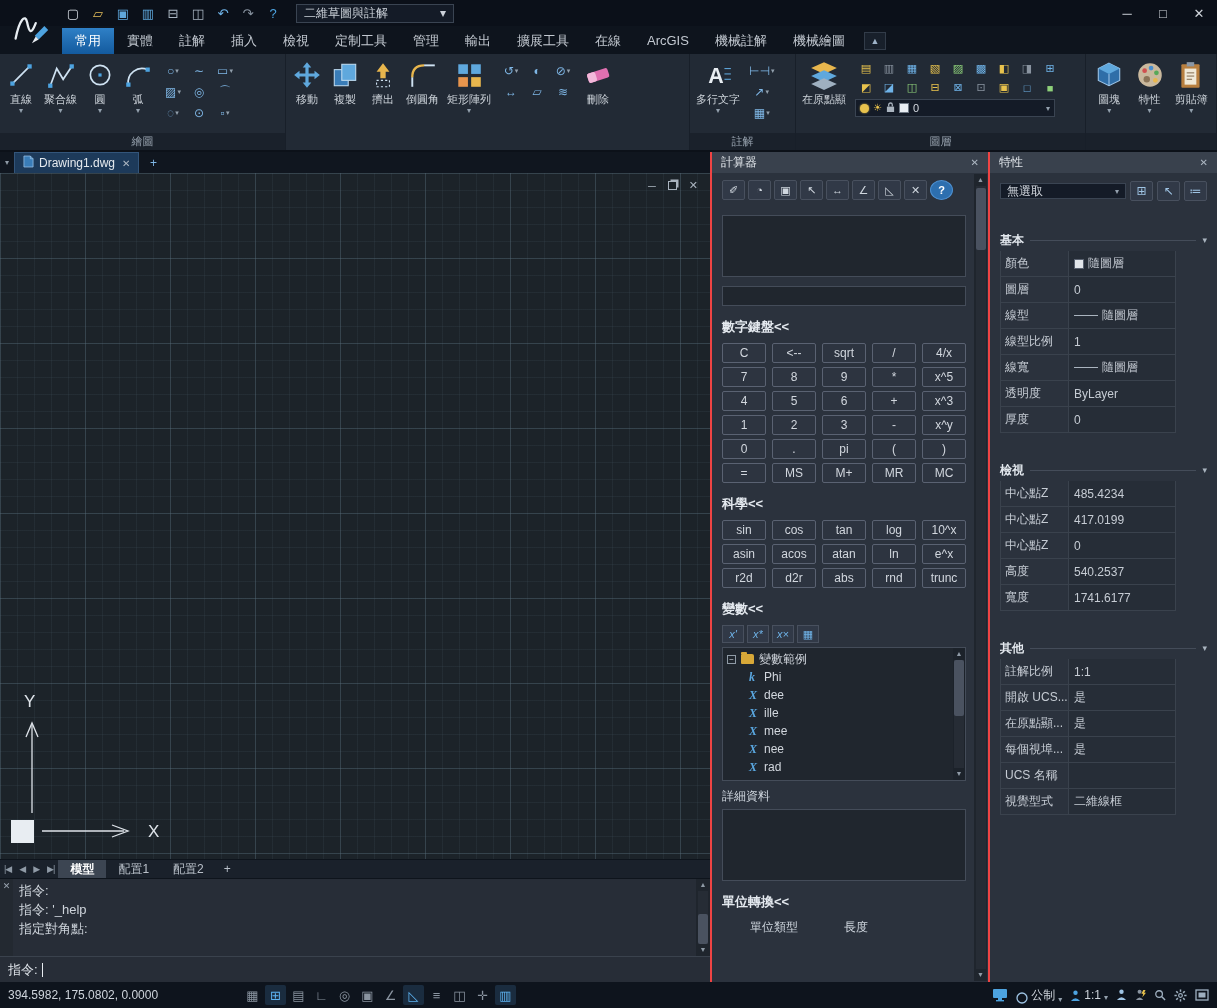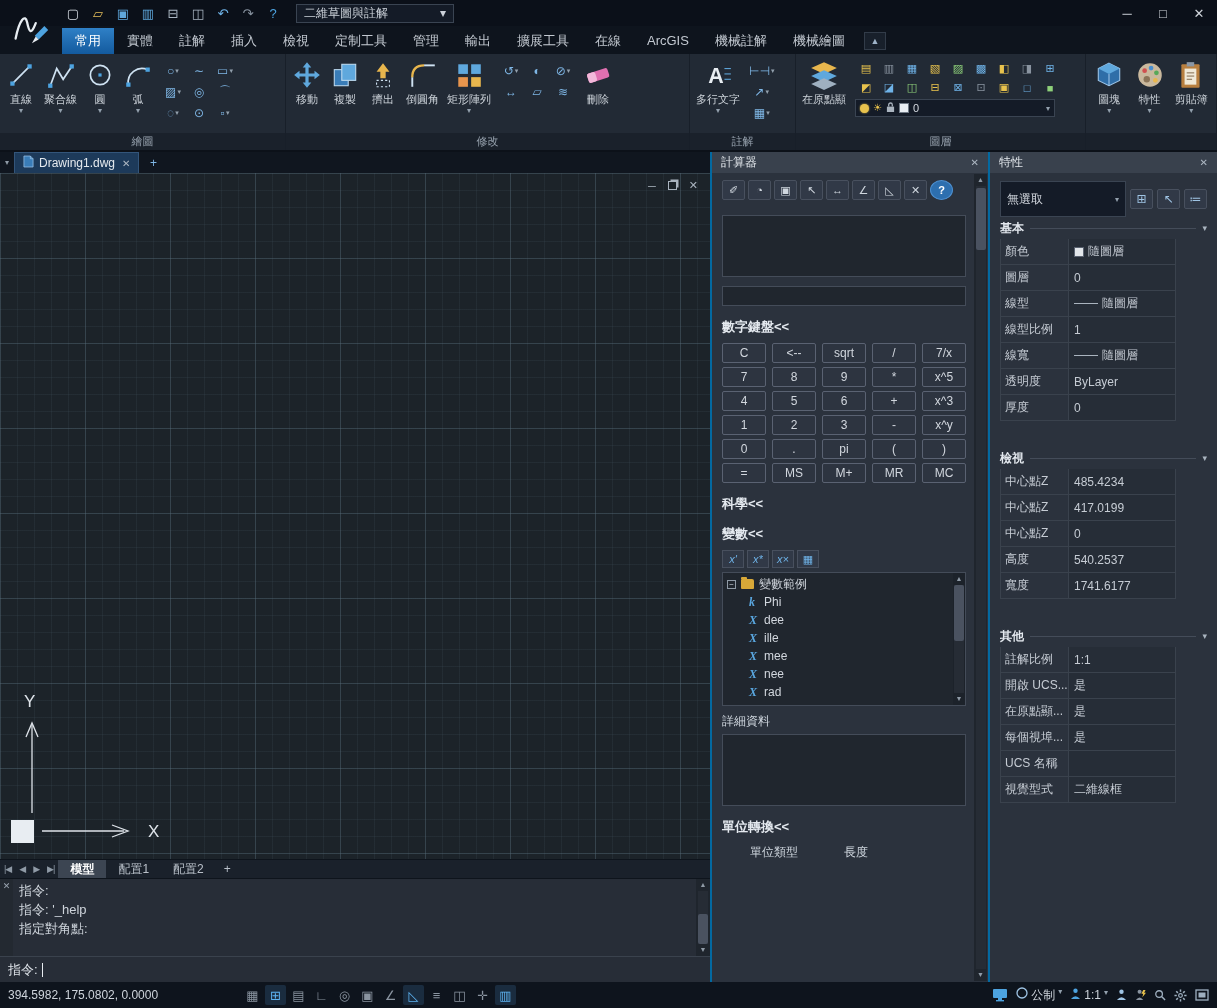--- a/index.html
+++ b/index.html
@@ -76,21 +76,21 @@
   .cmd-close { color:#9aa4b0; font-size:9px; }
   .cmd-lines { flex:1; padding:2px 6px; font-size:13px; line-height:19px; color:#ced4db; overflow:hidden; }
   .vscroll { width:14px; background:#1f252d; display:flex; flex-direction:column; align-items:center; justify-content:space-between; padding:1px 0; }
   .vs-arrow { font-size:7px; color:#8f9aa6; line-height:10px; }
   .vs-track { flex:1; width:10px; margin:1px 0; background:#262c35; position:relative; }
   .vs-thumb { position:absolute; left:0; width:10px; background:#4a5260; border-radius:2px; }
   .cmd-input { height:26px; background:#272d37; border-top:1px solid #3a424d; display:flex; align-items:center; padding:0 8px; font-size:13px; color:#dbe0e6; }
   .cursor { display:inline-block; width:1px; height:14px; background:#e8edf2; margin-left:4px; }
 
   
-  .palette { background:#2b323d; display:flex; flex-direction:column; border-left:2px solid #0369a1; }
+  .palette { background:#2b323d; display:flex; flex-direction:column; border-left:2px solid #ef4444; }
   .calc { width:278px; position:relative; }
   .props { width:229px; }
   .pal-title { height:21px; flex:0 0 21px; background:#39414d; display:flex; align-items:center; padding:0 9px; font-size:12px; color:#e0e5ea; justify-content:space-between; }
   .pal-close { font-size:10px; color:#aeb8c3; }
   .pal-body { flex:1; overflow:hidden; padding:5px 10px 0 10px; }
   .calc .pal-body { padding-right:22px; }
 
   .calc-toolbar { display:flex; gap:3px; margin-top:2px; }
   .ct-btn { width:23px; height:20px; background:#313947; border:1px solid #48505e; border-radius:2px; display:flex; align-items:center; justify-content:center; font-size:11px; color:#cfd6de; }
   .ct-btn.help { color:#fff; background:#2d6faf; border-color:#4d8fcf; border-radius:50%; font-weight:bold; }
@@ -109,43 +109,43 @@
   .folder-ic { width:13px; height:10px; background:#d8a838; border-radius:1px 2px 1px 1px; position:relative; }
   .folder-ic::before { content:""; position:absolute; top:-2px; left:0; width:6px; height:2px; background:#d8a838; border-radius:1px 1px 0 0; }
   .var-type { color:#5aa7e0; font-style:italic; font-weight:bold; font-size:12px; width:10px; font-family:"Liberation Serif","DejaVu Serif",serif; }
   .tree-scroll { width:12px; background:#1c222a; display:flex; flex-direction:column; align-items:center; justify-content:space-between; padding:1px 0; }
   .calc-sublabel { font-size:12px; color:#cfd6de; margin-top:7px; }
   .calc-details { height:72px; margin-top:4px; background:#20262e; border:1px solid #444c59; }
   .units-row { display:flex; margin-top:8px; font-size:12px; color:#cfd6de; gap:46px; padding-left:28px; }
   .pal-scroll { position:absolute; right:1px; top:22px; bottom:1px; width:13px; background:#1f252d; display:flex; flex-direction:column; align-items:center; justify-content:space-between; padding:1px 0; }
 
   .props-controls { display:flex; gap:4px; margin-top:3px; align-items:center; }
-  .sel-dd { flex:1; height:36px; background:#141b27; border:1px solid #3a4452; display:flex; align-items:center; justify-content:space-between; padding:0 6px; font-size:12px; color:#d2d7de; }
+  .sel-dd { flex:1; height:16px; background:#141b27; border:1px solid #3a4452; display:flex; align-items:center; justify-content:space-between; padding:0 6px; font-size:12px; color:#d2d7de; }
   .sel-dd .cdn { font-size:8px; color:#93a0ad; }
   .pc-btn { width:23px; height:20px; background:#313947; border:1px solid #48505e; border-radius:2px; display:flex; align-items:center; justify-content:center; font-size:12px; color:#9fc4e4; }
-  #prop-sections { }
+  #prop-sections { margin-top:28px; }
   .psec-header { height:22px; display:flex; align-items:center; font-size:12px; font-weight:bold; color:#e4e9ef; }
   .psec-line { flex:1; height:1px; background:#444c59; margin:0 6px; }
   .psec-arrow { font-size:9px; color:#aab4bf; }
   .psec-gap { height:26px; }
   .prow { display:flex; width:176px; border-left:1px solid #3a424d; border-right:1px solid #3a424d; border-bottom:1px solid #3a424d; }
   .prow:first-of-type { border-top:1px solid #3a424d; }
   .plabel { width:68px; background:#2b323d; border-right:1px solid #3a424d; font-size:12px; color:#c6ccd4; padding:4px 4px; height:25px; white-space:nowrap; overflow:hidden; }
   .pvalue { flex:1; background:#262d37; font-size:12px; color:#c6ccd4; padding:4px 5px; height:25px; display:flex; align-items:center; gap:4px; white-space:nowrap; overflow:hidden; }
   .swatch { width:10px; height:10px; background:#e2e6ea; border:1px solid #5a6270; flex:0 0 auto; }
   .linesample { width:24px; height:1px; background:#aab4bf; flex:0 0 auto; }
 
   
   .statusbar { height:26px; flex:0 0 26px; background:#0e141d; display:flex; align-items:center; font-size:12px; color:#c3c9d1; padding:0 8px; gap:4px; }
   .coords { width:230px; font-size:12px; color:#ced4db; }
   .toggles { display:flex; gap:2px; }
   .tg { width:21px; height:20px; display:flex; align-items:center; justify-content:center; font-size:13px; color:#8a94a0; border-radius:2px; }
   .tg.active { color:#5db2f0; background:#1a2c3f; }
   .sb-right { margin-left:auto; display:flex; align-items:center; gap:8px; }
-  .sb-item { display:flex; align-items:flex-start; gap:3px; }
+  .sb-item { display:flex; align-items:flex-end; gap:3px; }
   .sb-item .cdn { font-size:8px; color:#93a0ad; }
   .sb-label { font-size:12px; color:#ced4db; }
 
   svg text { font-family:"Liberation Sans","DejaVu Sans",sans-serif; }
 </style>
 </head>
 <body>
 
 <div class="app">
 
@@ -360,21 +360,20 @@
             <svg viewBox="0 0 28 28" width="30" height="30">
                 <g transform="rotate(-18 14 14)">
                   <rect x="4" y="10" width="20" height="9" rx="2" fill="#e070b0"></rect>
                   <rect x="4" y="10" width="8" height="9" rx="2" fill="#f3b8da"></rect>
                 </g>
               </svg>
           </span>
           <span class="blabel">刪除</span>
         </div>
       </div>
-      <div class="rstrip">修改</div>
     </div>
 
     <div class="rpanel" style="width:106px">
       <div class="rtools">
         <div class="btool">
           <span class="bicon">
             <svg viewBox="0 0 28 28" width="30" height="30">
                 <text x="5" y="21" font-size="20" font-weight="bold" fill="#e8edf2">A</text>
                 <line x1="20" y1="8" x2="26" y2="8" stroke="#5fa8dd"></line>
                 <line x1="20" y1="13" x2="26" y2="13" stroke="#5fa8dd"></line>
@@ -586,21 +585,21 @@
             <div class="ct-btn help">?</div>
           </div>
         <div class="calc-display"></div>
         <div class="calc-input"></div>
         <div class="calc-section">數字鍵盤&lt;&lt;</div>
         <div class="calc-grid" id="numpad">
             <div class="calc-btn">C</div>
             <div class="calc-btn">&lt;--</div>
             <div class="calc-btn">sqrt</div>
             <div class="calc-btn">/</div>
-            <div class="calc-btn">7/x</div>
+            <div class="calc-btn">4/x</div>
             <div class="calc-btn">7</div>
             <div class="calc-btn">8</div>
             <div class="calc-btn">9</div>
             <div class="calc-btn">*</div>
             <div class="calc-btn">x^5</div>
             <div class="calc-btn">4</div>
             <div class="calc-btn">5</div>
             <div class="calc-btn">6</div>
             <div class="calc-btn">+</div>
             <div class="calc-btn">x^3</div>
@@ -614,20 +613,37 @@
             <div class="calc-btn">pi</div>
             <div class="calc-btn">(</div>
             <div class="calc-btn">)</div>
             <div class="calc-btn">=</div>
             <div class="calc-btn">MS</div>
             <div class="calc-btn">M+</div>
             <div class="calc-btn">MR</div>
             <div class="calc-btn">MC</div>
           </div>
         <div class="calc-section">科學&lt;&lt;</div>
+        <div class="calc-grid" id="sci">
+            <div class="calc-btn">sin</div>
+            <div class="calc-btn">cos</div>
+            <div class="calc-btn">tan</div>
+            <div class="calc-btn">log</div>
+            <div class="calc-btn">10^x</div>
+            <div class="calc-btn">asin</div>
+            <div class="calc-btn">acos</div>
+            <div class="calc-btn">atan</div>
+            <div class="calc-btn">ln</div>
+            <div class="calc-btn">e^x</div>
+            <div class="calc-btn">r2d</div>
+            <div class="calc-btn">d2r</div>
+            <div class="calc-btn">abs</div>
+            <div class="calc-btn">rnd</div>
+            <div class="calc-btn">trunc</div>
+          </div>
         <div class="calc-section">變數&lt;&lt;</div>
         <div class="vars-toolbar" id="vars-toolbar">
             <div class="vt-btn">x'</div>
             <div class="vt-btn">x*</div>
             <div class="vt-btn">x×</div>
             <div class="vt-btn">▦</div>
           </div>
         <div class="vars-tree">
           <div class="vars-list" id="var-list">
               <div class="var-row folder">

